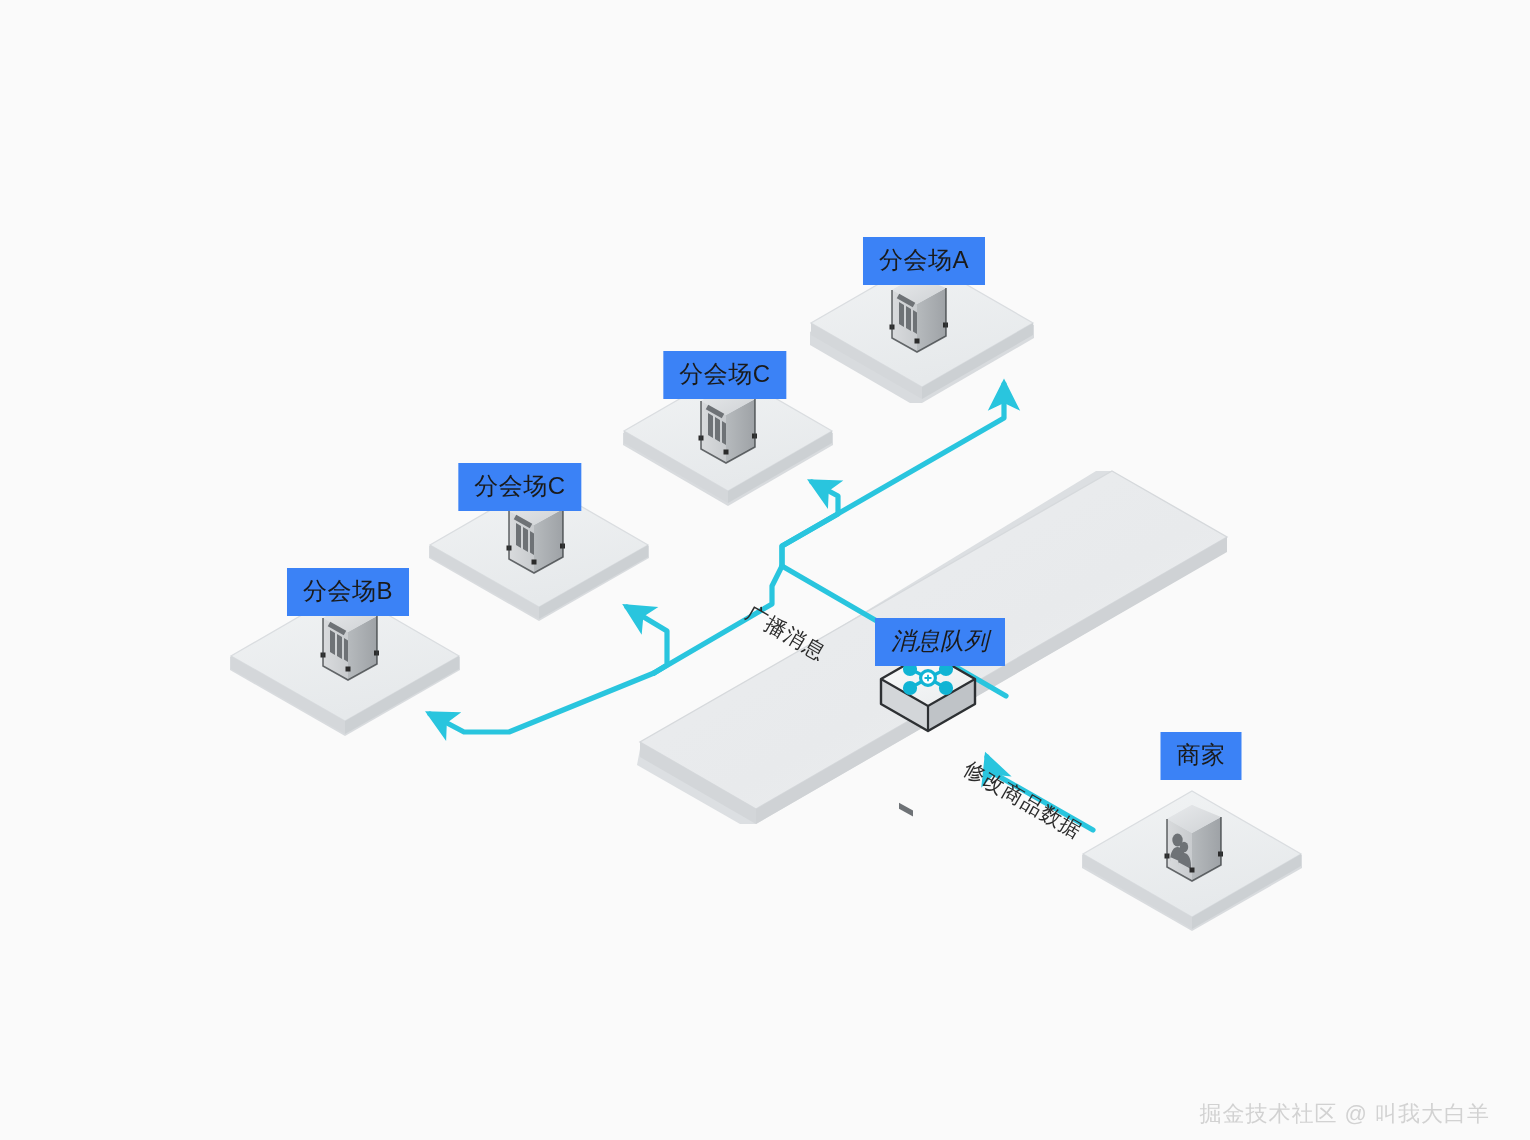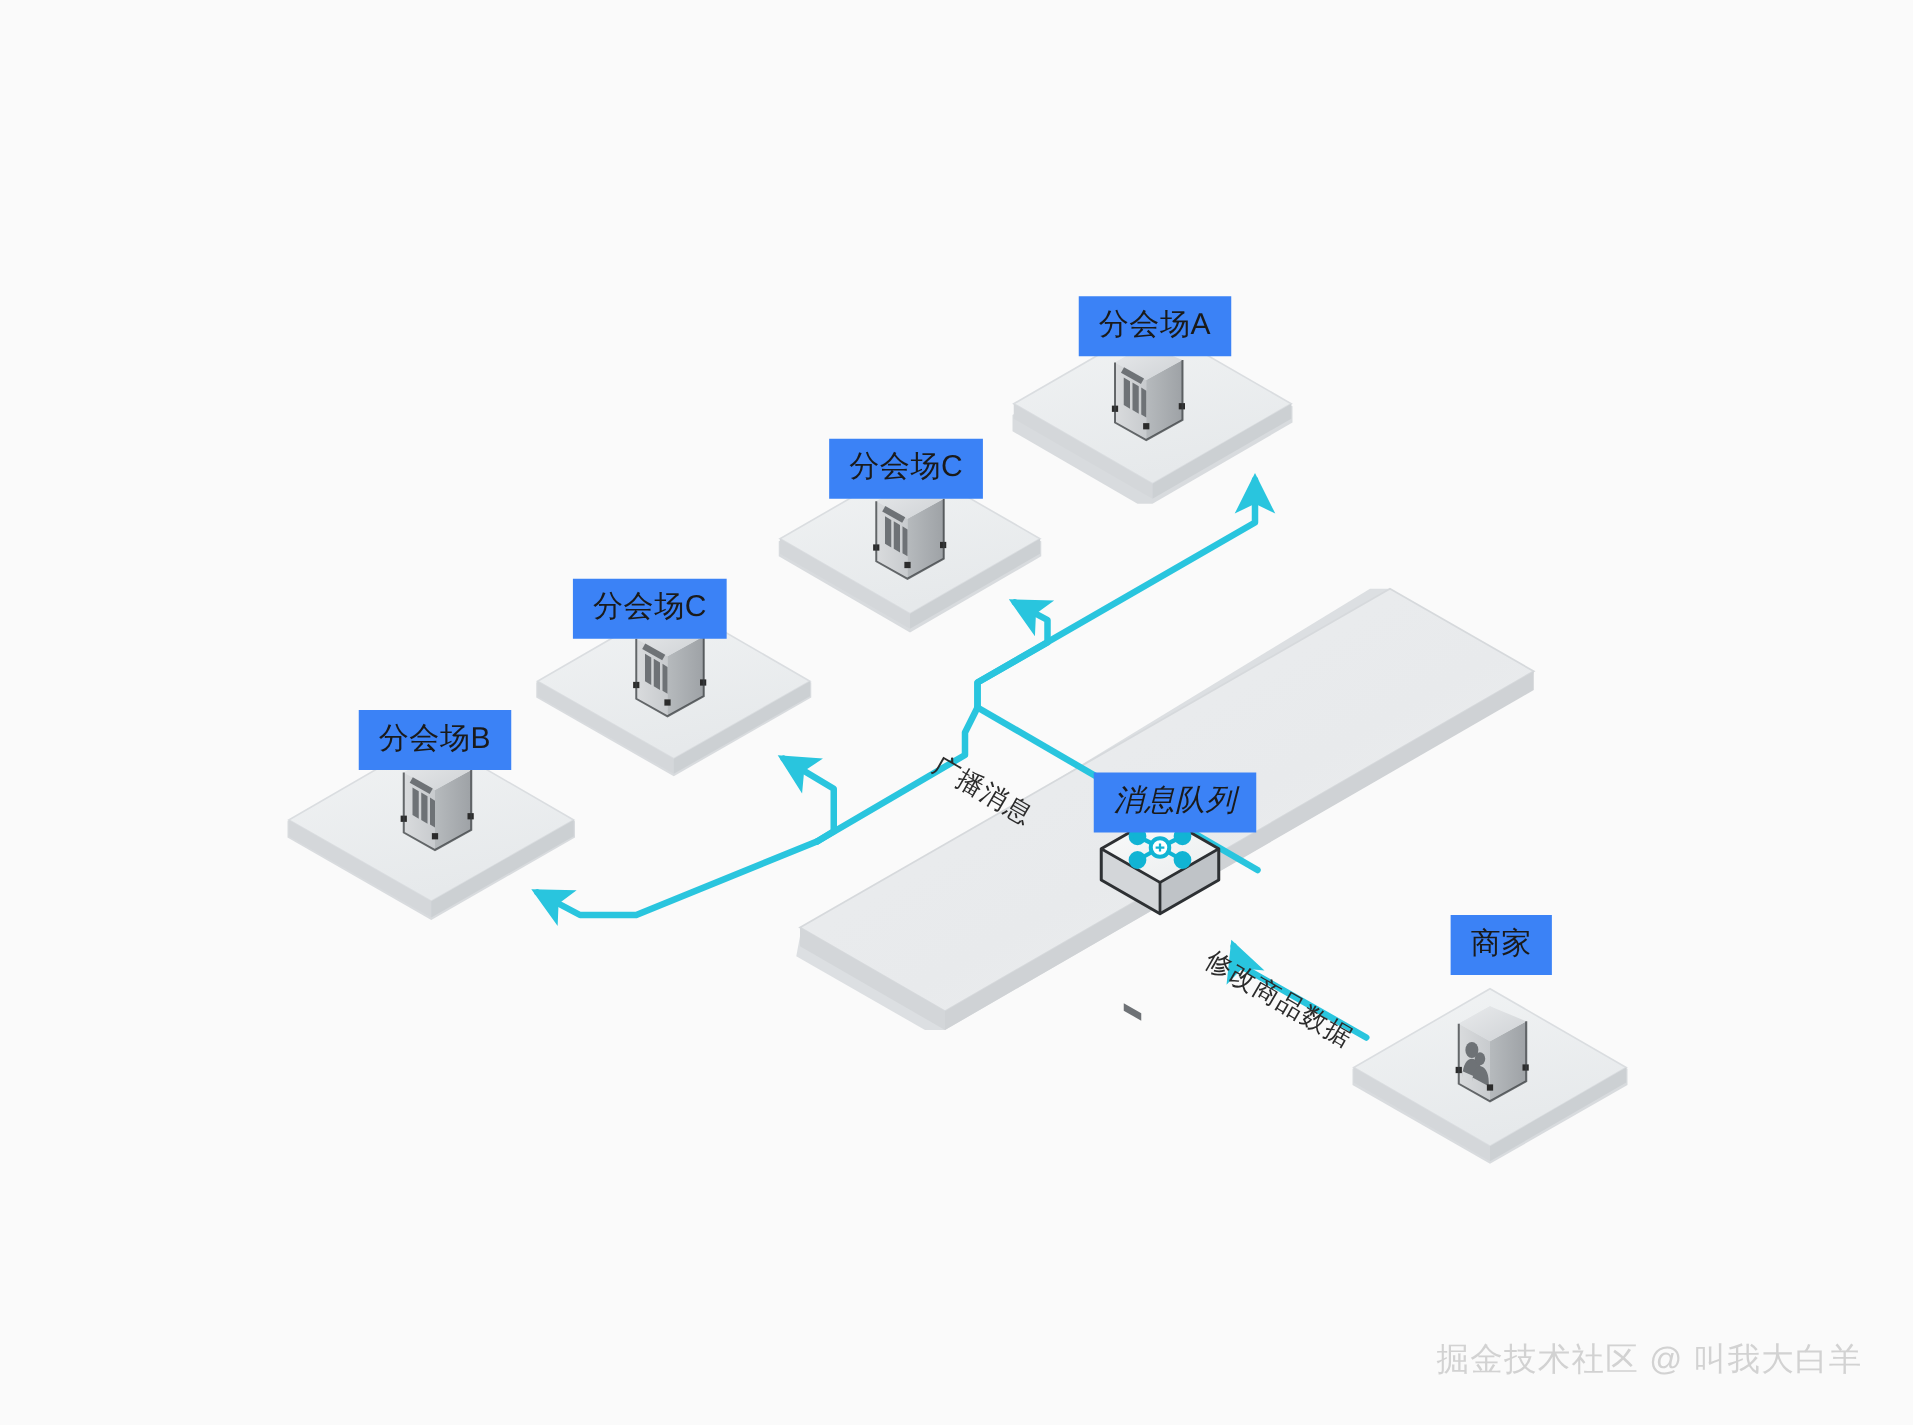--- a/index.html
+++ b/index.html
@@ -31,23 +31,23 @@
     color:#2b2b2b;
     font-size:21px;
     line-height:1;
     white-space:nowrap;
     transform-origin:0 50%;
     z-index:35;
     letter-spacing:1px;
   }
   #watermark{
     position:absolute;
-    right:40px;bottom:40px;
+    right:40px;bottom:15px;
     color:#d2d2d2;
-    font-size:26px;
+    font-size:22px;
     line-height:1;
     white-space:nowrap;
     z-index:60;
     letter-spacing:1px;
   }
 </style>
 </head>
 <body>
 
 <div id="stage">

